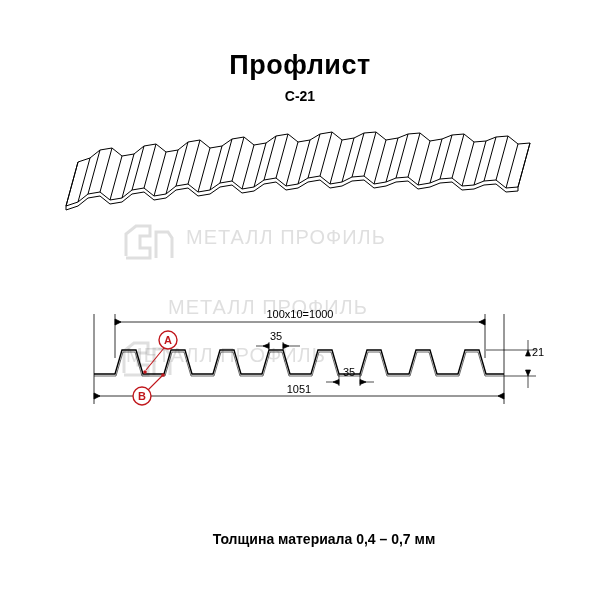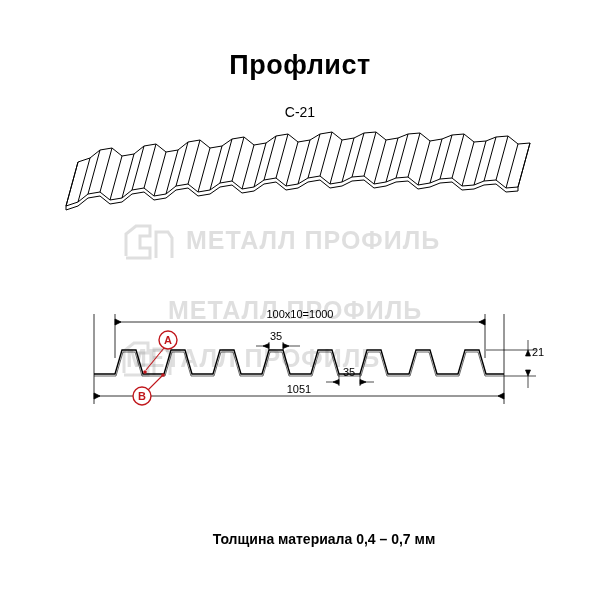--- a/index.html
+++ b/index.html
@@ -31,23 +31,22 @@
     letter-spacing: 0.5px;
     color: #000000;
   }
   .subtitle {
     position: absolute;
     top: 88px;
     left: 0;
     width: 600px;
     text-align: center;
     font-size: 14px;
-    font-weight: normal;
+    font-weight: bold;
     color: #000000;
-    margin-top: 16px;
   }
   .footer-note {
     position: absolute;
     top: 531px;
     left: 0;
     width: 600px;
     text-align: center;
     font-size: 14px;
     font-weight: bold;
     color: #000000;
@@ -64,22 +63,22 @@
     position: absolute;
     top: 296px;
     left: 60px;
     width: 490px;
     height: 120px;
     text-decoration: underline;
   }
   .watermark {
     position: absolute;
     pointer-events: none;
-    font-size: 25px;
-    font-weight: bold;
+    font-size: 20px;
+    font-weight: normal;
     color: rgba(150,150,150,0.30);
     letter-spacing: 1px;
     white-space: nowrap;
   }
   .wm1 { top: 226px; left: 186px; }
   .wm2 { top: 296px; left: 168px; }
   .wm3 { top: 344px; left: 126px; }
   .wm-logo {
     position: absolute;
     pointer-events: none;

